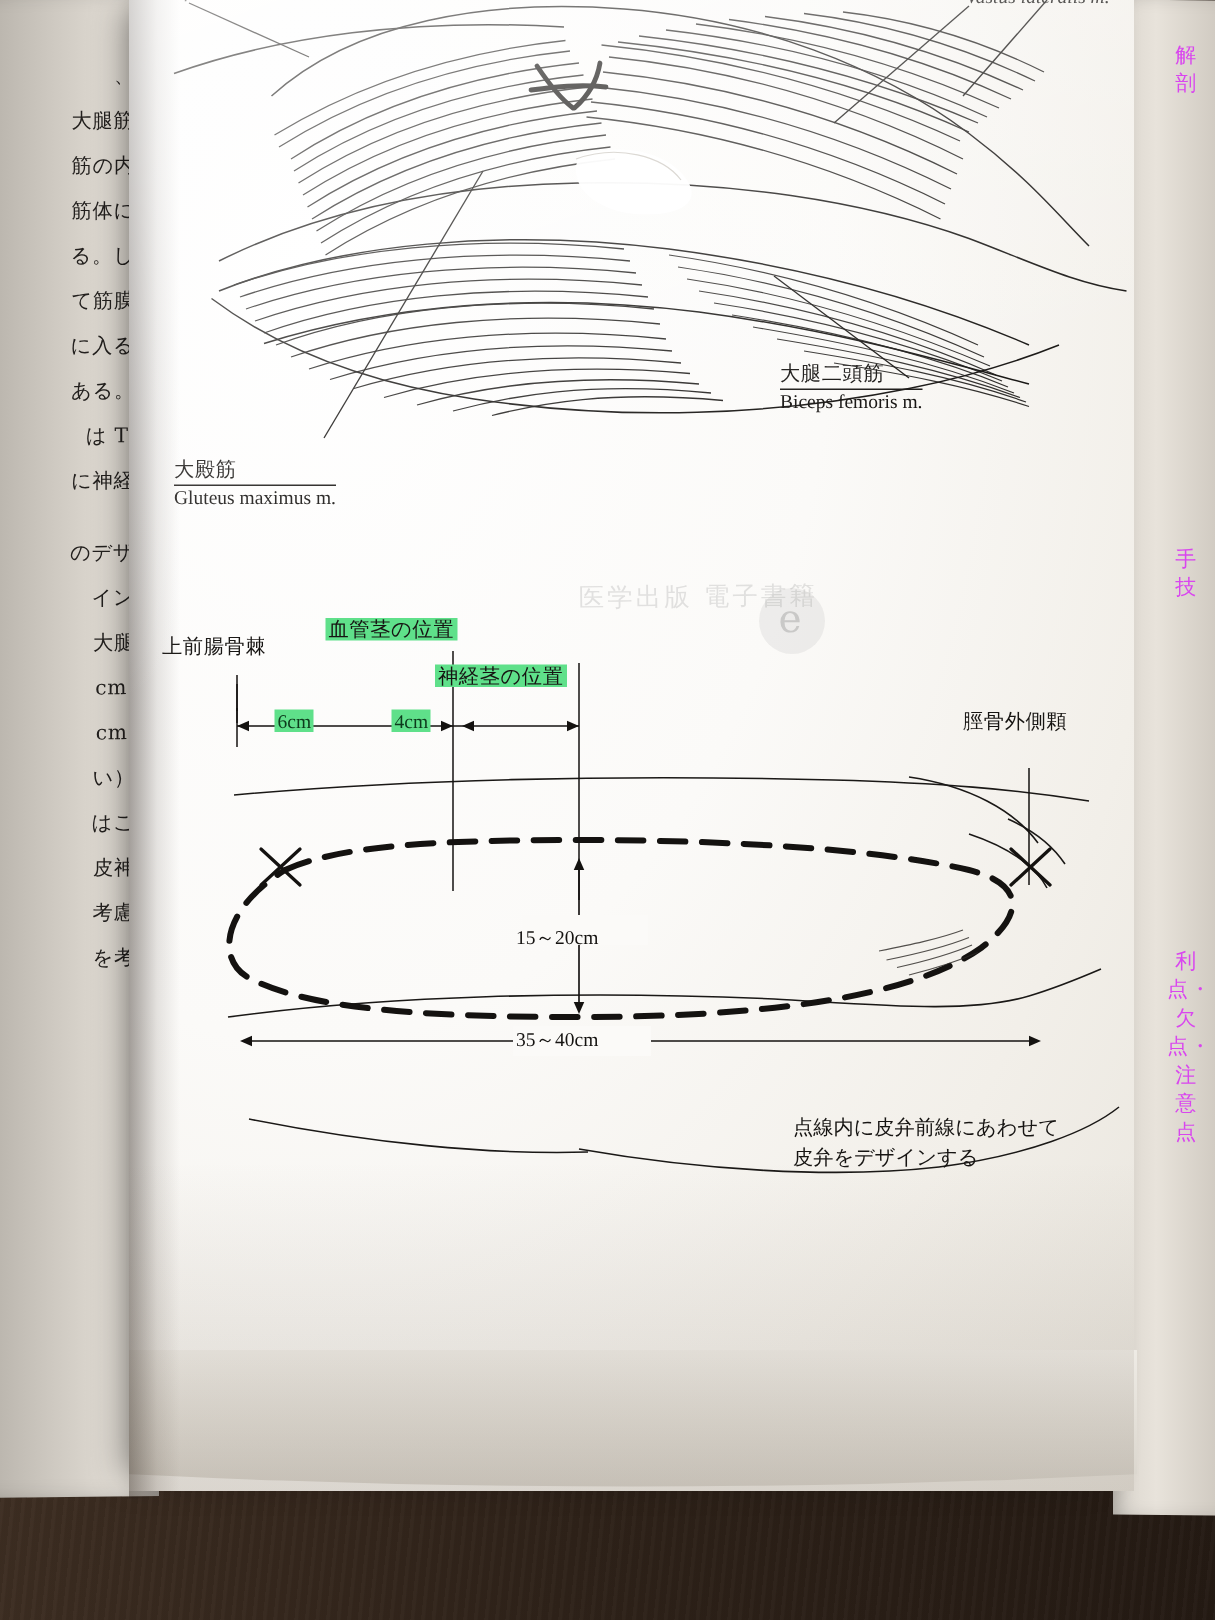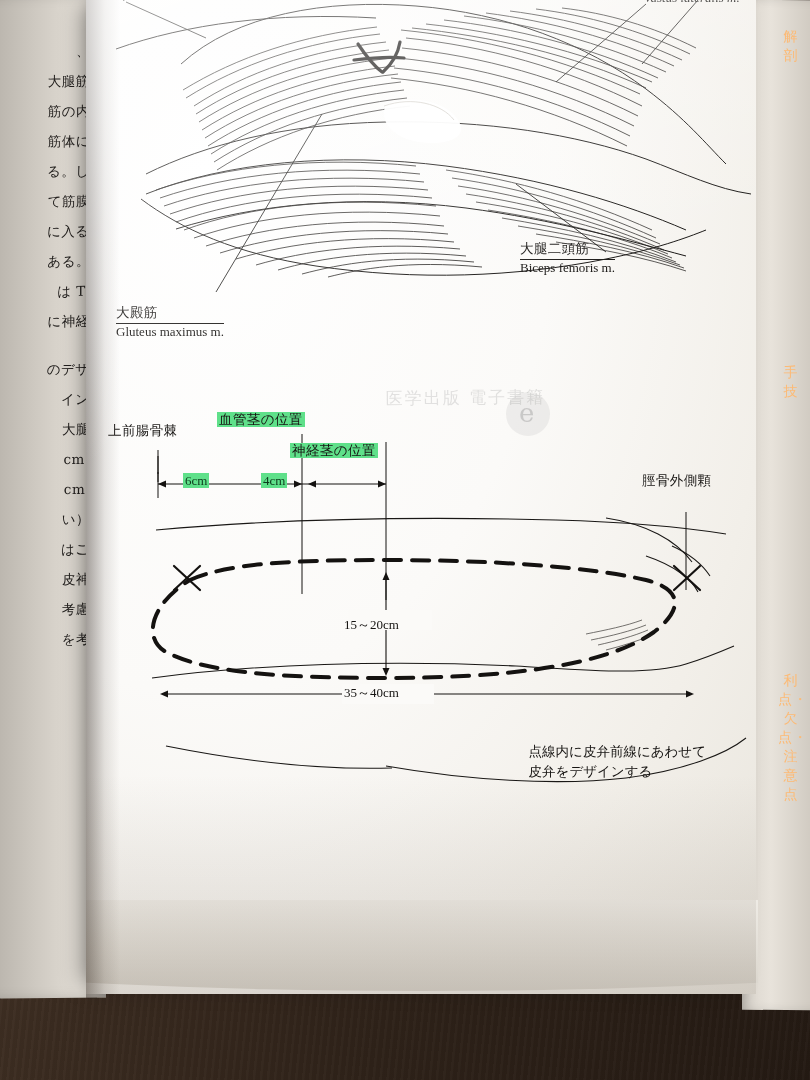--- a/index.html
+++ b/index.html
@@ -74,22 +74,22 @@
     transform: skewY(0.5deg);
     box-shadow: inset 8px 0 14px -6px rgba(0,0,0,.28);
   }
   .right-tab {
     position: absolute;
     right: 6px;
     width: 26px;
     text-align: center;
     font-size: 14px;
     line-height: 19px;
-    color: #fdba74;
-    font-family: Liberation Mono, monospace;
+    color: #d946ef;
+    font-family: Liberation Serif, serif;
     letter-spacing: 1px;
   }
   .right-tab span { display: block; }
 
   
   .main-page {
     position: absolute;
     left: 86px;
     top: -6px;
     width: 670px;
@@ -237,21 +237,21 @@
     <div>を考慮</div>
   </div>
 
   <div class="right-page"></div>
   <div class="right-tab" style="top:28px;">
     <span>解 剖</span>
   </div>
   <div class="right-tab" style="top:364px;">
     <span>手 技</span>
   </div>
-  <div class="right-tab" style="top:672px;margin-left:12px;">
+  <div class="right-tab" style="top:632px;margin-left:12px;">
     <span>利点・欠点・注意点</span>
   </div>
 
   <div class="main-page"></div>
   <div class="page-curve-bottom"></div>
 
   <div class="content">
 
     <svg width="670" height="420" viewBox="0 0 670 420">
       <g fill="none" stroke="#1a1816" stroke-width="1">

